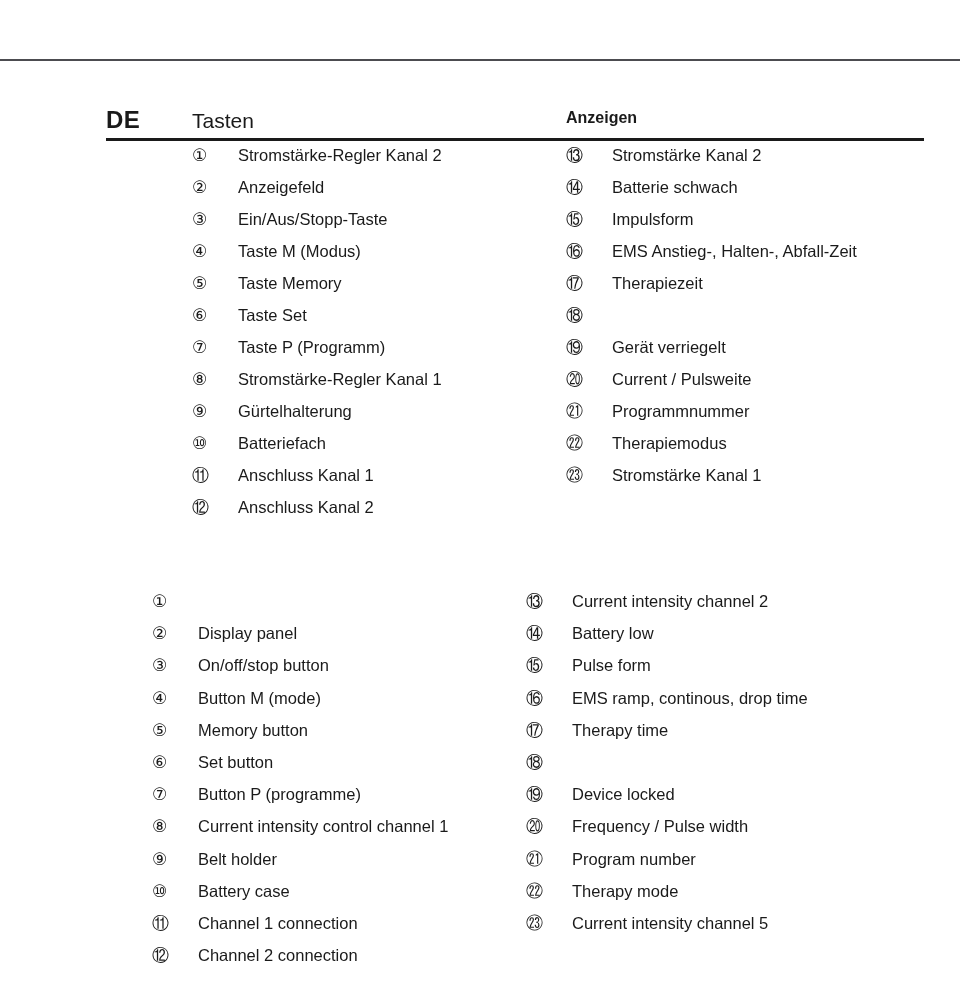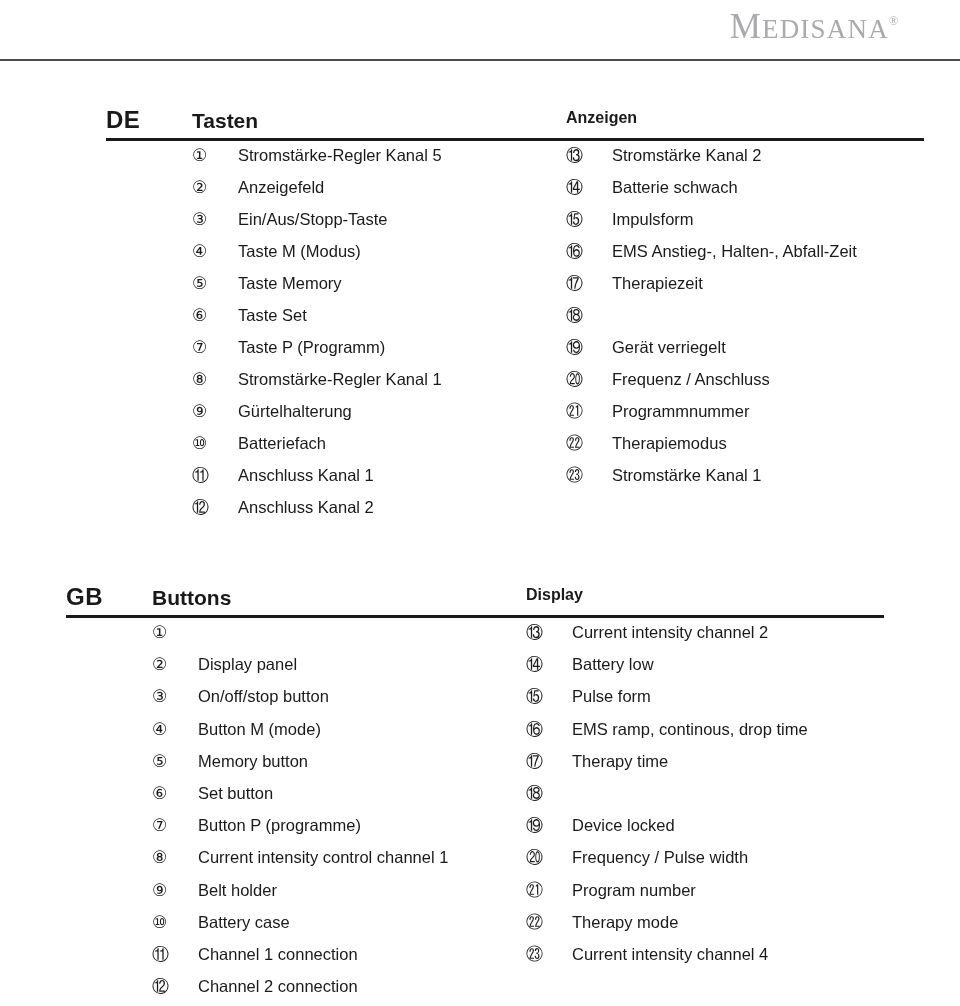--- a/index.html
+++ b/index.html
@@ -74,21 +74,21 @@
     font-size: 24px;
     font-weight: bold;
     letter-spacing: 0.5px;
     line-height: 1;
   }
   .head-left {
     position: absolute;
     left: 152px;
     top: 2px;
     font-size: 21px;
-    font-weight: bold;
+    font-weight: normal;
     line-height: 1;
   }
   .head-right {
     position: absolute;
     left: 526px;
     top: 2px;
     font-size: 16px;
     font-weight: bold;
     line-height: 1;
   }
@@ -131,38 +131,35 @@
     white-space: nowrap;
   }
 
   
   #block-gb .item { height: 32.2px; }
 </style>
 </head>
 <body>
 
 <div class="brand-band">
-  <div class="brand-logo">
-    <span class="cap">M</span><span class="sc">EDISANA</span><span class="reg">®</span>
-  </div>
   <div class="brand-rule"></div>
 </div>
 
 <section class="lang-block" id="block-de">
   <div class="block-head">
     <div class="lang-tag">DE</div>
     <div class="head-left">Tasten</div>
     <div class="head-right">Anzeigen</div>
     <div class="head-rule"></div>
   </div>
   <div class="block-body">
     <div class="col col-left" id="de-left">
         <div class="item">
           <span class="item-num">①</span>
-          <span class="item-label">Stromstärke-Regler Kanal 5</span>
+          <span class="item-label">Stromstärke-Regler Kanal 2</span>
         </div>
         <div class="item">
           <span class="item-num">②</span>
           <span class="item-label">Anzeigefeld</span>
         </div>
         <div class="item">
           <span class="item-num">③</span>
           <span class="item-label">Ein/Aus/Stopp-Taste</span>
         </div>
         <div class="item">
@@ -225,45 +222,39 @@
         </div>
         <div class="item">
           <span class="item-num">⑱</span>
         </div>
         <div class="item">
           <span class="item-num">⑲</span>
           <span class="item-label">Gerät verriegelt</span>
         </div>
         <div class="item">
           <span class="item-num">⑳</span>
-          <span class="item-label">Frequenz / Anschluss</span>
+          <span class="item-label">Current / Pulsweite</span>
         </div>
         <div class="item">
           <span class="item-num">㉑</span>
           <span class="item-label">Programmnummer</span>
         </div>
         <div class="item">
           <span class="item-num">㉒</span>
           <span class="item-label">Therapiemodus</span>
         </div>
         <div class="item">
           <span class="item-num">㉓</span>
           <span class="item-label">Stromstärke Kanal 1</span>
         </div>
       </div>
   </div>
 </section>
 
 <section class="lang-block" id="block-gb">
-  <div class="block-head">
-    <div class="lang-tag">GB</div>
-    <div class="head-left">Buttons</div>
-    <div class="head-right">Display</div>
-    <div class="head-rule"></div>
-  </div>
   <div class="block-body">
     <div class="col col-left" id="gb-left">
         <div class="item">
           <span class="item-num">①</span>
         </div>
         <div class="item">
           <span class="item-num">②</span>
           <span class="item-label">Display panel</span>
         </div>
         <div class="item">
@@ -342,17 +333,17 @@
         <div class="item">
           <span class="item-num">㉑</span>
           <span class="item-label">Program number</span>
         </div>
         <div class="item">
           <span class="item-num">㉒</span>
           <span class="item-label">Therapy mode</span>
         </div>
         <div class="item">
           <span class="item-num">㉓</span>
-          <span class="item-label">Current intensity channel 4</span>
+          <span class="item-label">Current intensity channel 5</span>
         </div>
       </div>
   </div>
 </section>
 
 </body></html>

